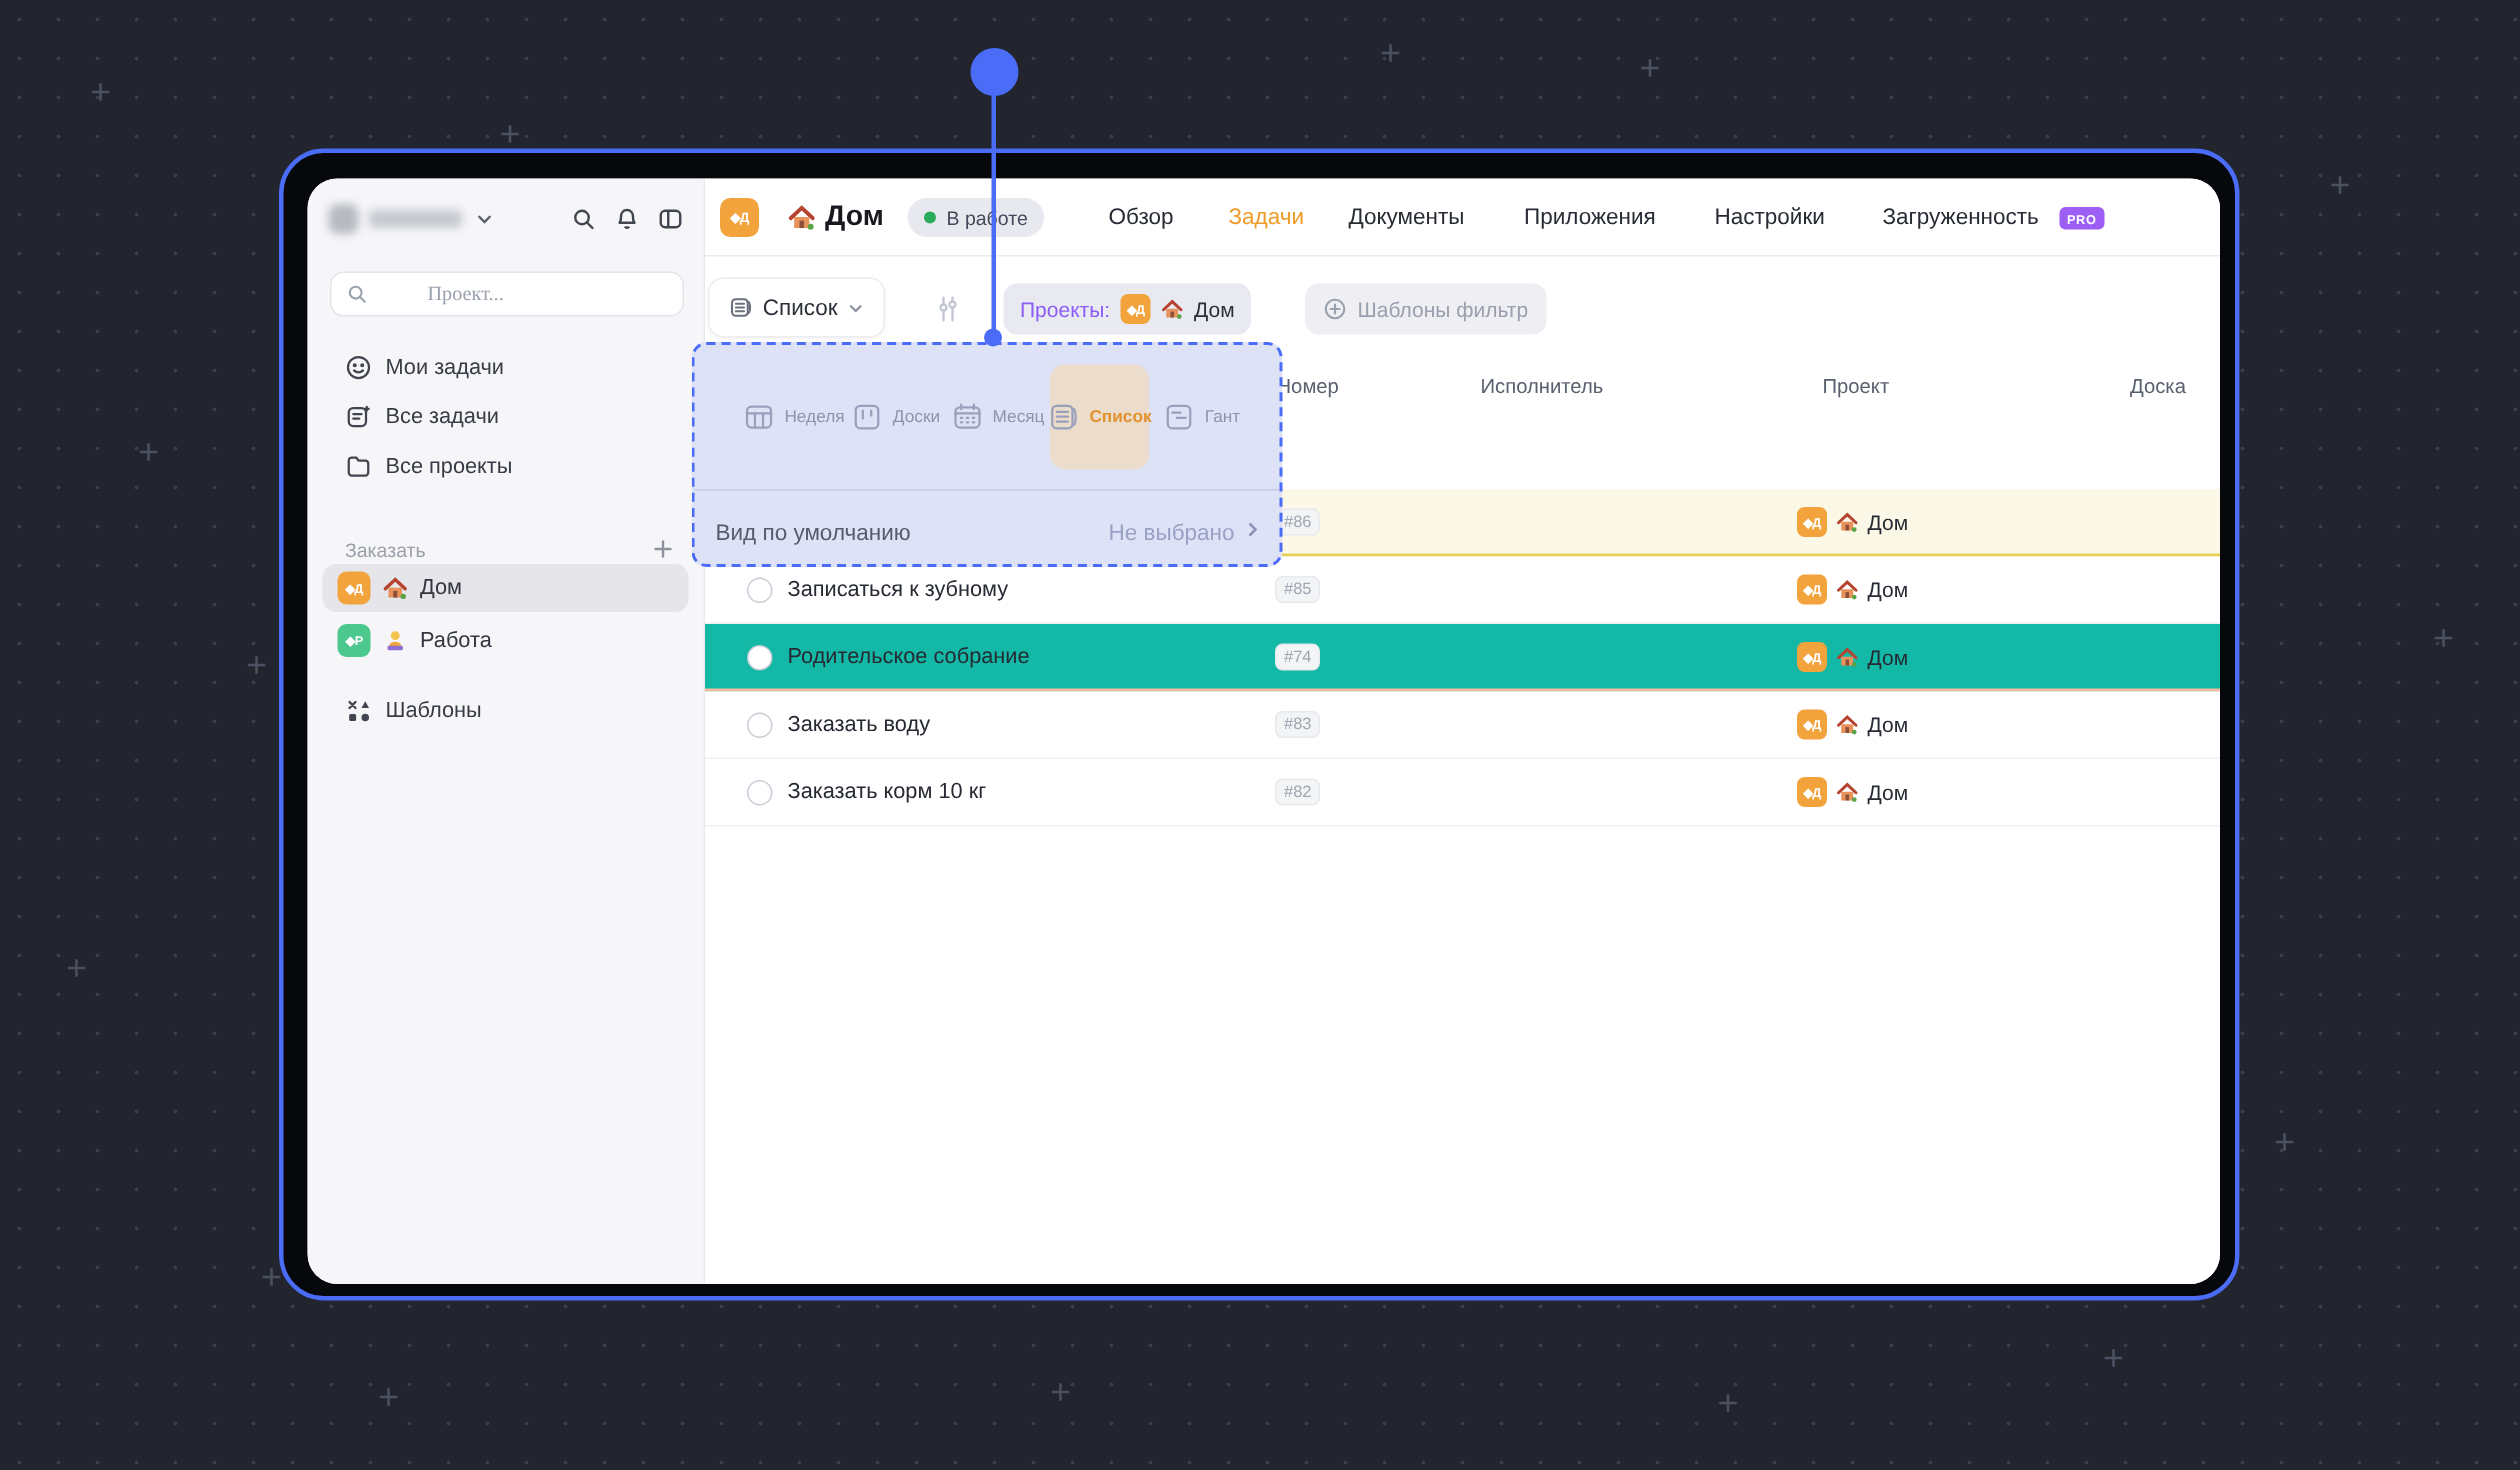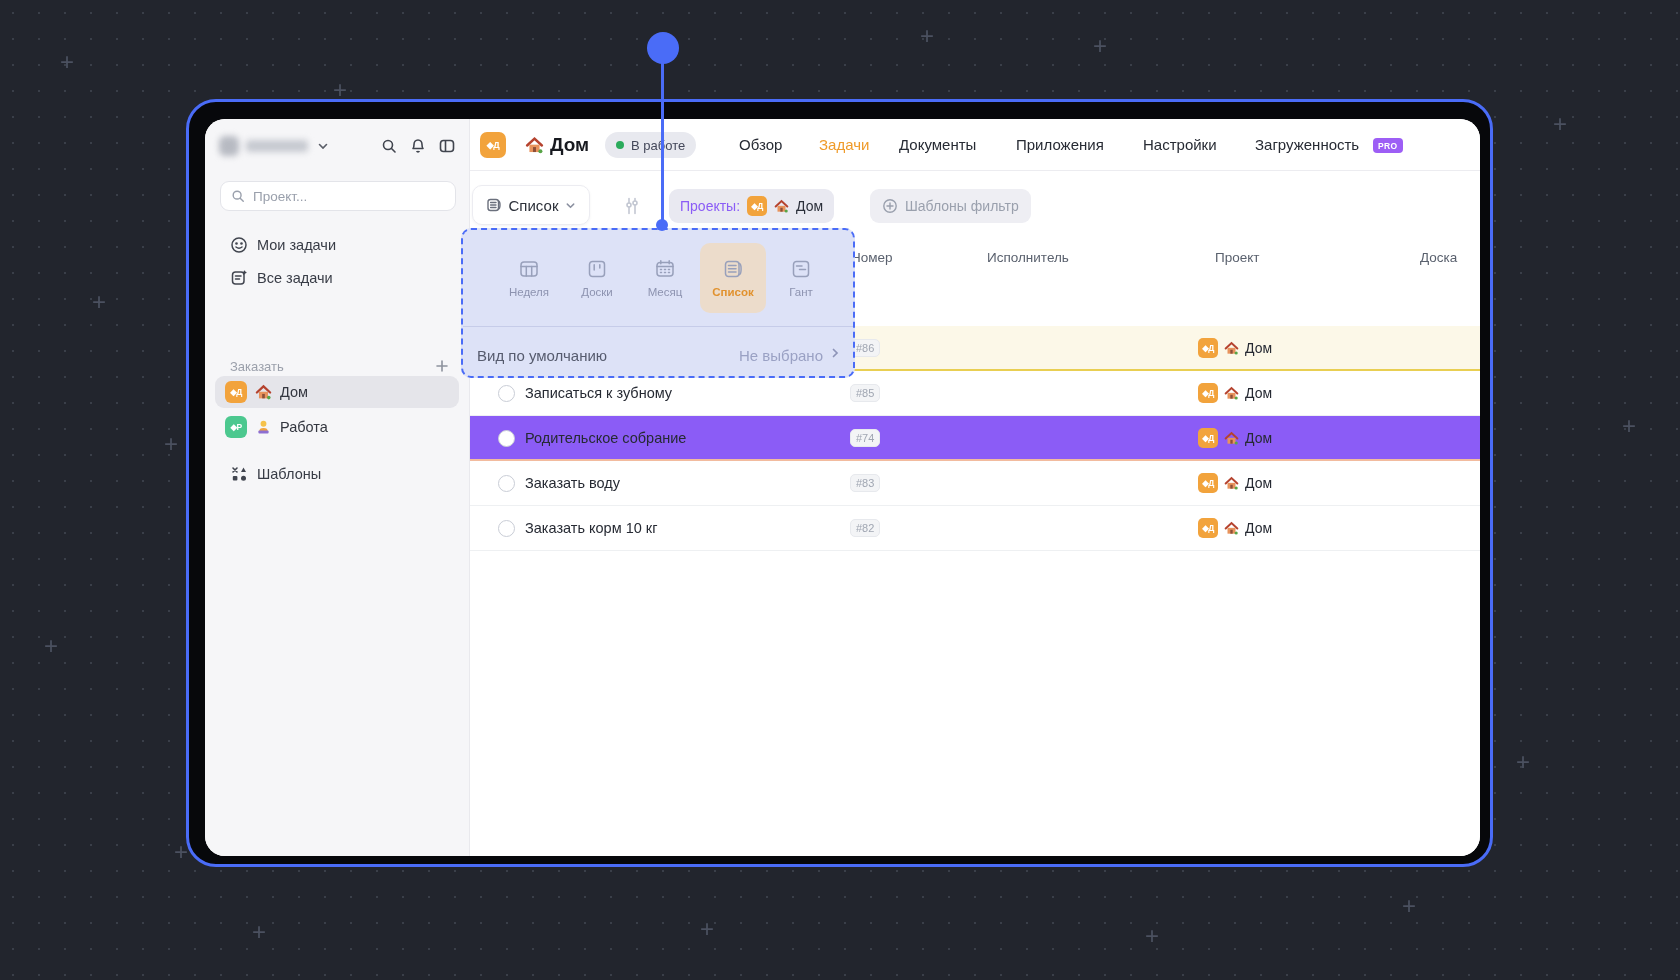--- a/index.html
+++ b/index.html
@@ -34,21 +34,21 @@
   .avatar { width:20px; height:20px; border-radius:6px; background:#b7bac2; }
   .nameblock { width:62px; height:12px; border-radius:3px; background:#c6c9d0; }
   .s-top-icons { margin-left:auto; display:flex; align-items:center; gap:13px; color:#41454f; }
   .chev-ws { margin-left:9px; color:#5a5e68; }
 
   .s-search {
     position:absolute; left:15px; top:62px; width:236px; height:30px;
     background:#fff; border:1px solid #e3e4e9; border-radius:9px;
     display:flex; align-items:center; gap:8px; padding:0 10px; color:#9aa0ac;
   }
-  .s-search input { border:none; outline:none; width:100%; font-size:13.5px; font-family:Liberation Sans, sans-serif; color:#3a3e48; background:transparent; }
+  .s-search input { border:none; outline:none; width:100%; font-size:13.5px; font-family:Liberation Serif, serif; color:#3a3e48; background:transparent;margin-left:32px; }
   .s-search input::placeholder { color:#9aa0ac; }
 
   .s-nav { position:absolute; left:0; top:109px; right:0; }
   .s-item { display:flex; align-items:center; gap:9px; height:33px; padding-left:25px; font-size:14.5px; color:#383c46; cursor:default; }
   .s-item .ic { width:18px; height:18px; color:#41454f; flex:0 0 18px; }
 
   .s-label-row { position:absolute; left:25px; top:239px; right:20px; height:16px; display:flex; align-items:center; }
   .s-label { font-size:13px; color:#9ba0ab; }
   .s-plus { margin-left:auto; color:#8d929d; width:14px; height:14px; }
 
@@ -90,32 +90,32 @@
   .add-filter { position:absolute; left:400px; top:70px; height:34px; background:#eeeef3; border-radius:9px;
           display:flex; align-items:center; gap:7px; padding:0 12px; font-size:14px; color:#9aa0ad; }
 
   .t-head { position:absolute; top:131px; left:0; right:0; height:20px; font-size:13.5px; color:#5a616e; }
   .t-head span { position:absolute; top:0; }
   .th-num { left:381px; } .th-asg { left:517px; } .th-prj { left:745px; } .th-brd { left:950px; }
 
   .rows { position:absolute; left:0; top:207px; right:0; }
   .row { position:relative; height:45px; border-bottom:1px solid #eef0f2; background:#fff; }
   .row.hl-yellow { background:#fcf8e8; border-bottom:2px solid #e9cf52; }
-  .row.hl-salmon { background:#8b5cf6; border-bottom:2px solid #f2bb9e; }
+  .row.hl-salmon { background:#14b8a6; border-bottom:2px solid #f2bb9e; }
   .cb { position:absolute; left:28px; top:14px; width:17px; height:17px; border-radius:50%; border:1.5px solid #c9cdd6; background:#fff; }
   .r-title { position:absolute; left:55px; top:0; line-height:44px; font-size:14.5px; color:#262a33; }
   .num-chip { position:absolute; left:380px; top:13px; background:#f3f4f6; border:1px solid #e7e9ed; border-radius:5px;
               font-size:11px; color:#a0a6b2; padding:2px 5px; }
   .proj-chip { position:absolute; left:728px; top:12px; display:flex; align-items:center; gap:6px; font-size:14px; color:#262a33; }
 
   
   .popup { position:absolute; left:256px; top:109px; width:394px; height:150px; border:2px dashed #4a6cf7;
            border-radius:10px; background:#dde2f7; z-index:30; }
   .tabs { position:absolute; left:33px; top:13px; display:flex; gap:2px; }
-  .tab { width:66px; height:70px; border-radius:10px; display:flex; flex-direction:column; align-items:center;
+  .tab { width:66px; height:70px; border-radius:10px; display:flex; flex-direction:row; align-items:center;
          justify-content:center; gap:6px; color:#98a0bb; }
   .tab .t-lbl { font-size:11.5px; color:#8d93b0; }
   .tab.active { background:#ecdccb; }
   .tab.active .t-lbl { color:#e1922f; font-weight:bold; }
   .popup .sep { position:absolute; left:0; right:0; top:96px; height:1px; background:rgba(130,140,190,.25); }
   .default-row { position:absolute; left:14px; right:12px; top:103px; height:44px; display:flex; align-items:center; }
   .dv-label { font-size:15px; color:#565b6e; }
   .dv-value { margin-left:auto; font-size:15px; color:#9aa1c4; display:flex; align-items:flex-start; gap:6px; }
   .dv-value .ic { color:#8d94b8; }
 
@@ -207,20 +207,28 @@
           <span class="ic">
             <svg width="18" height="18" viewBox="0 0 18 18" fill="none" stroke="currentColor" stroke-width="1.5" stroke-linecap="round">
                 <rect x="2.5" y="3" width="11.5" height="12" rx="3"></rect>
                 <path d="M5.5 7 H11"></path>
                 <path d="M5.5 10 H9.5"></path>
                 <path d="M14.5 2.2 v2.6 M13.2 3.5 h2.6"></path>
               </svg>
           </span>
           <span>Все задачи</span>
         </div>
+        <div class="s-item">
+          <span class="ic">
+            <svg width="18" height="18" viewBox="0 0 18 18" fill="none" stroke="currentColor" stroke-width="1.5" stroke-linejoin="round">
+                <path d="M2.5 5 a2 2 0 0 1 2-2 h3 l1.5 2 h4.5 a2 2 0 0 1 2 2 v6 a2 2 0 0 1-2 2 h-9 a2 2 0 0 1-2-2 Z"></path>
+              </svg>
+          </span>
+          <span>Все проекты</span>
+        </div>
       </div>
 
       <div class="s-label-row">
         <span class="s-label">Заказать</span>
         <span class="s-plus">
           <svg width="14" height="14" viewBox="0 0 14 14" fill="none" stroke="currentColor" stroke-width="1.6" stroke-linecap="round">
               <path d="M7 2 V12 M2 7 H12"></path>
             </svg>
         </span>
       </div>

